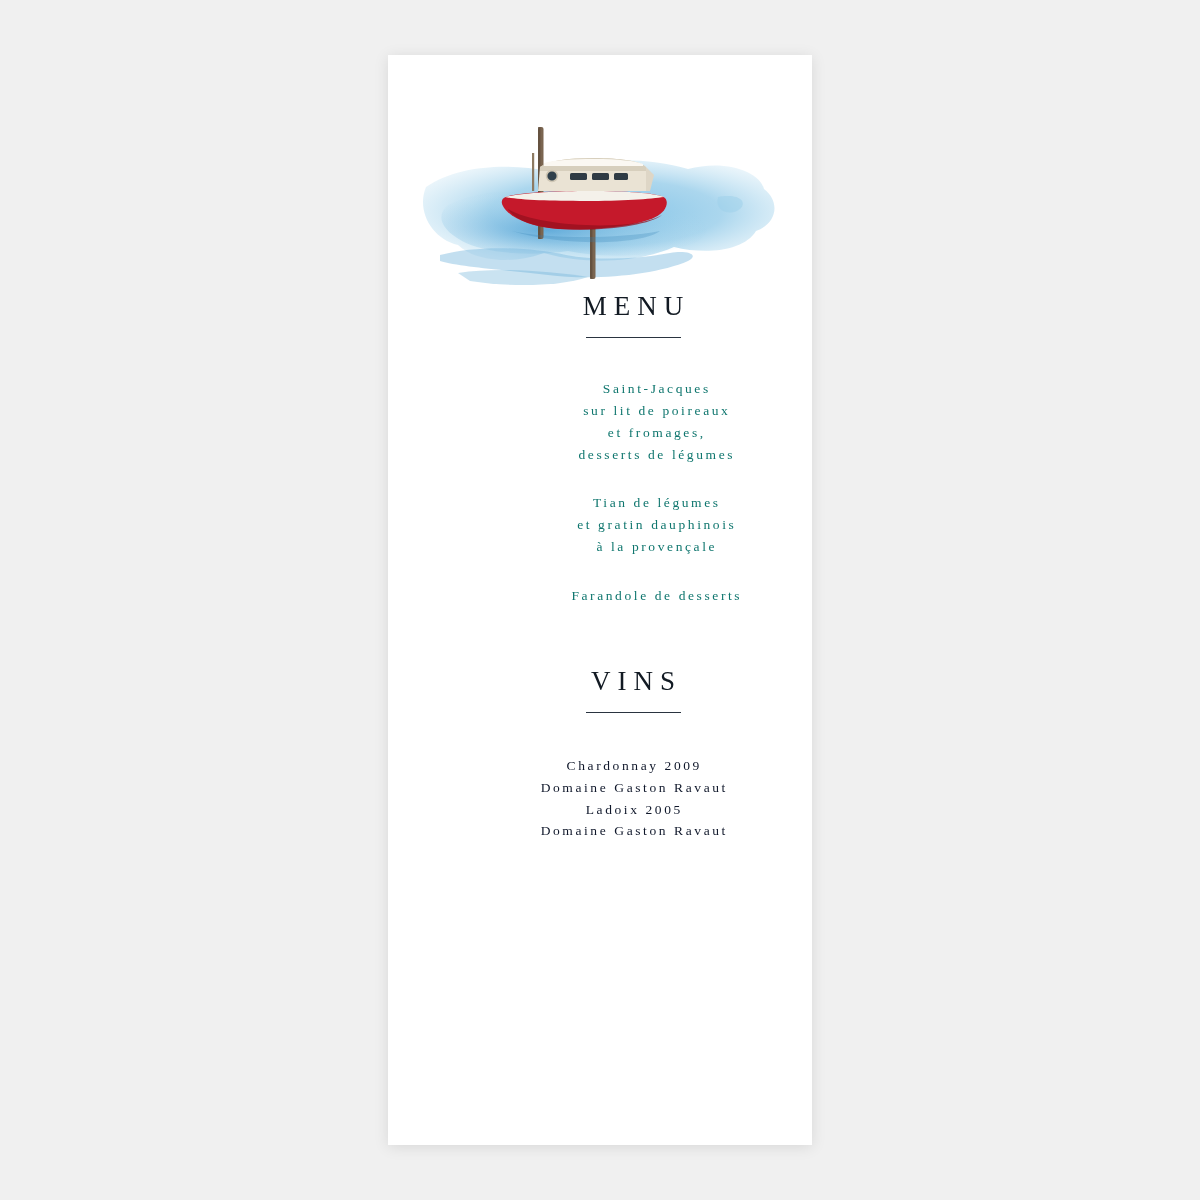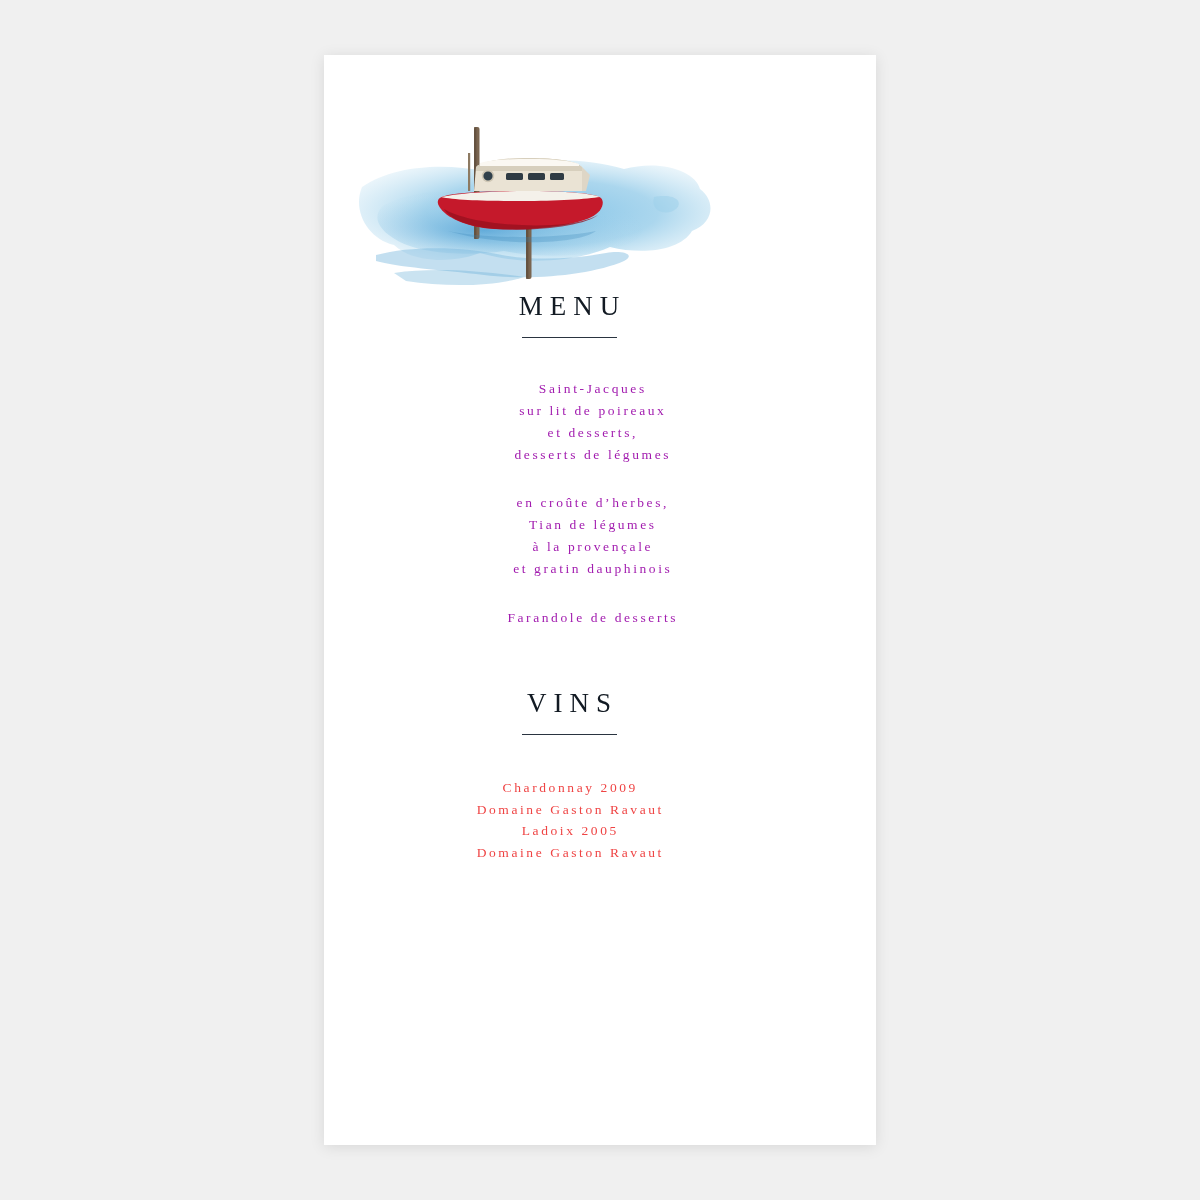--- a/index.html
+++ b/index.html
@@ -18,21 +18,21 @@
     position: relative;
     width: 1200px;
     height: 1200px;
     display: flex;
     align-items: center;
     justify-content: center;
   }
 
   .card {
     position: relative;
-    width: 552px;
+    width: 424px;
     height: 1090px;
     background: #ffffff;
     box-shadow: 0 2px 14px rgba(0,0,0,0.10);
     overflow: hidden;
     text-decoration: underline;
   }
 
   
   .illustration {
     position: absolute;
@@ -86,39 +86,39 @@
     margin-bottom: 0;
     margin-top: 20px;
   }
 
   .course-line {
     font-family: "Liberation Serif", serif;
     font-size: 13.5px;
     letter-spacing: 2.6px;
     text-indent: 2.6px;
     line-height: 1.62;
-    color: #a21caf;
+    color: #0f766e;
     white-space: nowrap;
     padding-left: 45px;
   }
 
   .vins-block {
     margin-top: 61px;
   }
 
   .wines {
     margin-top: 42px;
   }
   .wine-line {
     font-family: "Liberation Serif", serif;
     font-size: 13.5px;
     letter-spacing: 2.6px;
     text-indent: 2.6px;
     line-height: 1.62;
-    color: #ef4444;
+    color: #0f172a;
     white-space: nowrap;
   }
 </style>
 </head>
 <body>
 
 <div class="stage">
   <div class="card">
 
     <div class="illustration">
@@ -192,29 +192,28 @@
     <div class="content">
 
       <h1 class="heading">MENU</h1>
       <div class="rule"></div>
 
       <div class="courses">
 
         <div class="course">
           <div class="course-line">Saint-Jacques</div>
           <div class="course-line">sur lit de poireaux</div>
-          <div class="course-line">et desserts,</div>
+          <div class="course-line">et fromages,</div>
           <div class="course-line">desserts de légumes</div>
         </div>
 
         <div class="course">
-          <div class="course-line">en croûte d’herbes,</div>
           <div class="course-line">Tian de légumes</div>
+          <div class="course-line">et gratin dauphinois</div>
           <div class="course-line">à la provençale</div>
-          <div class="course-line">et gratin dauphinois</div>
         </div>
 
         <div class="course">
         </div>
 
         <div class="course">
           <div class="course-line">Farandole de desserts</div>
         </div>
 
       </div>

